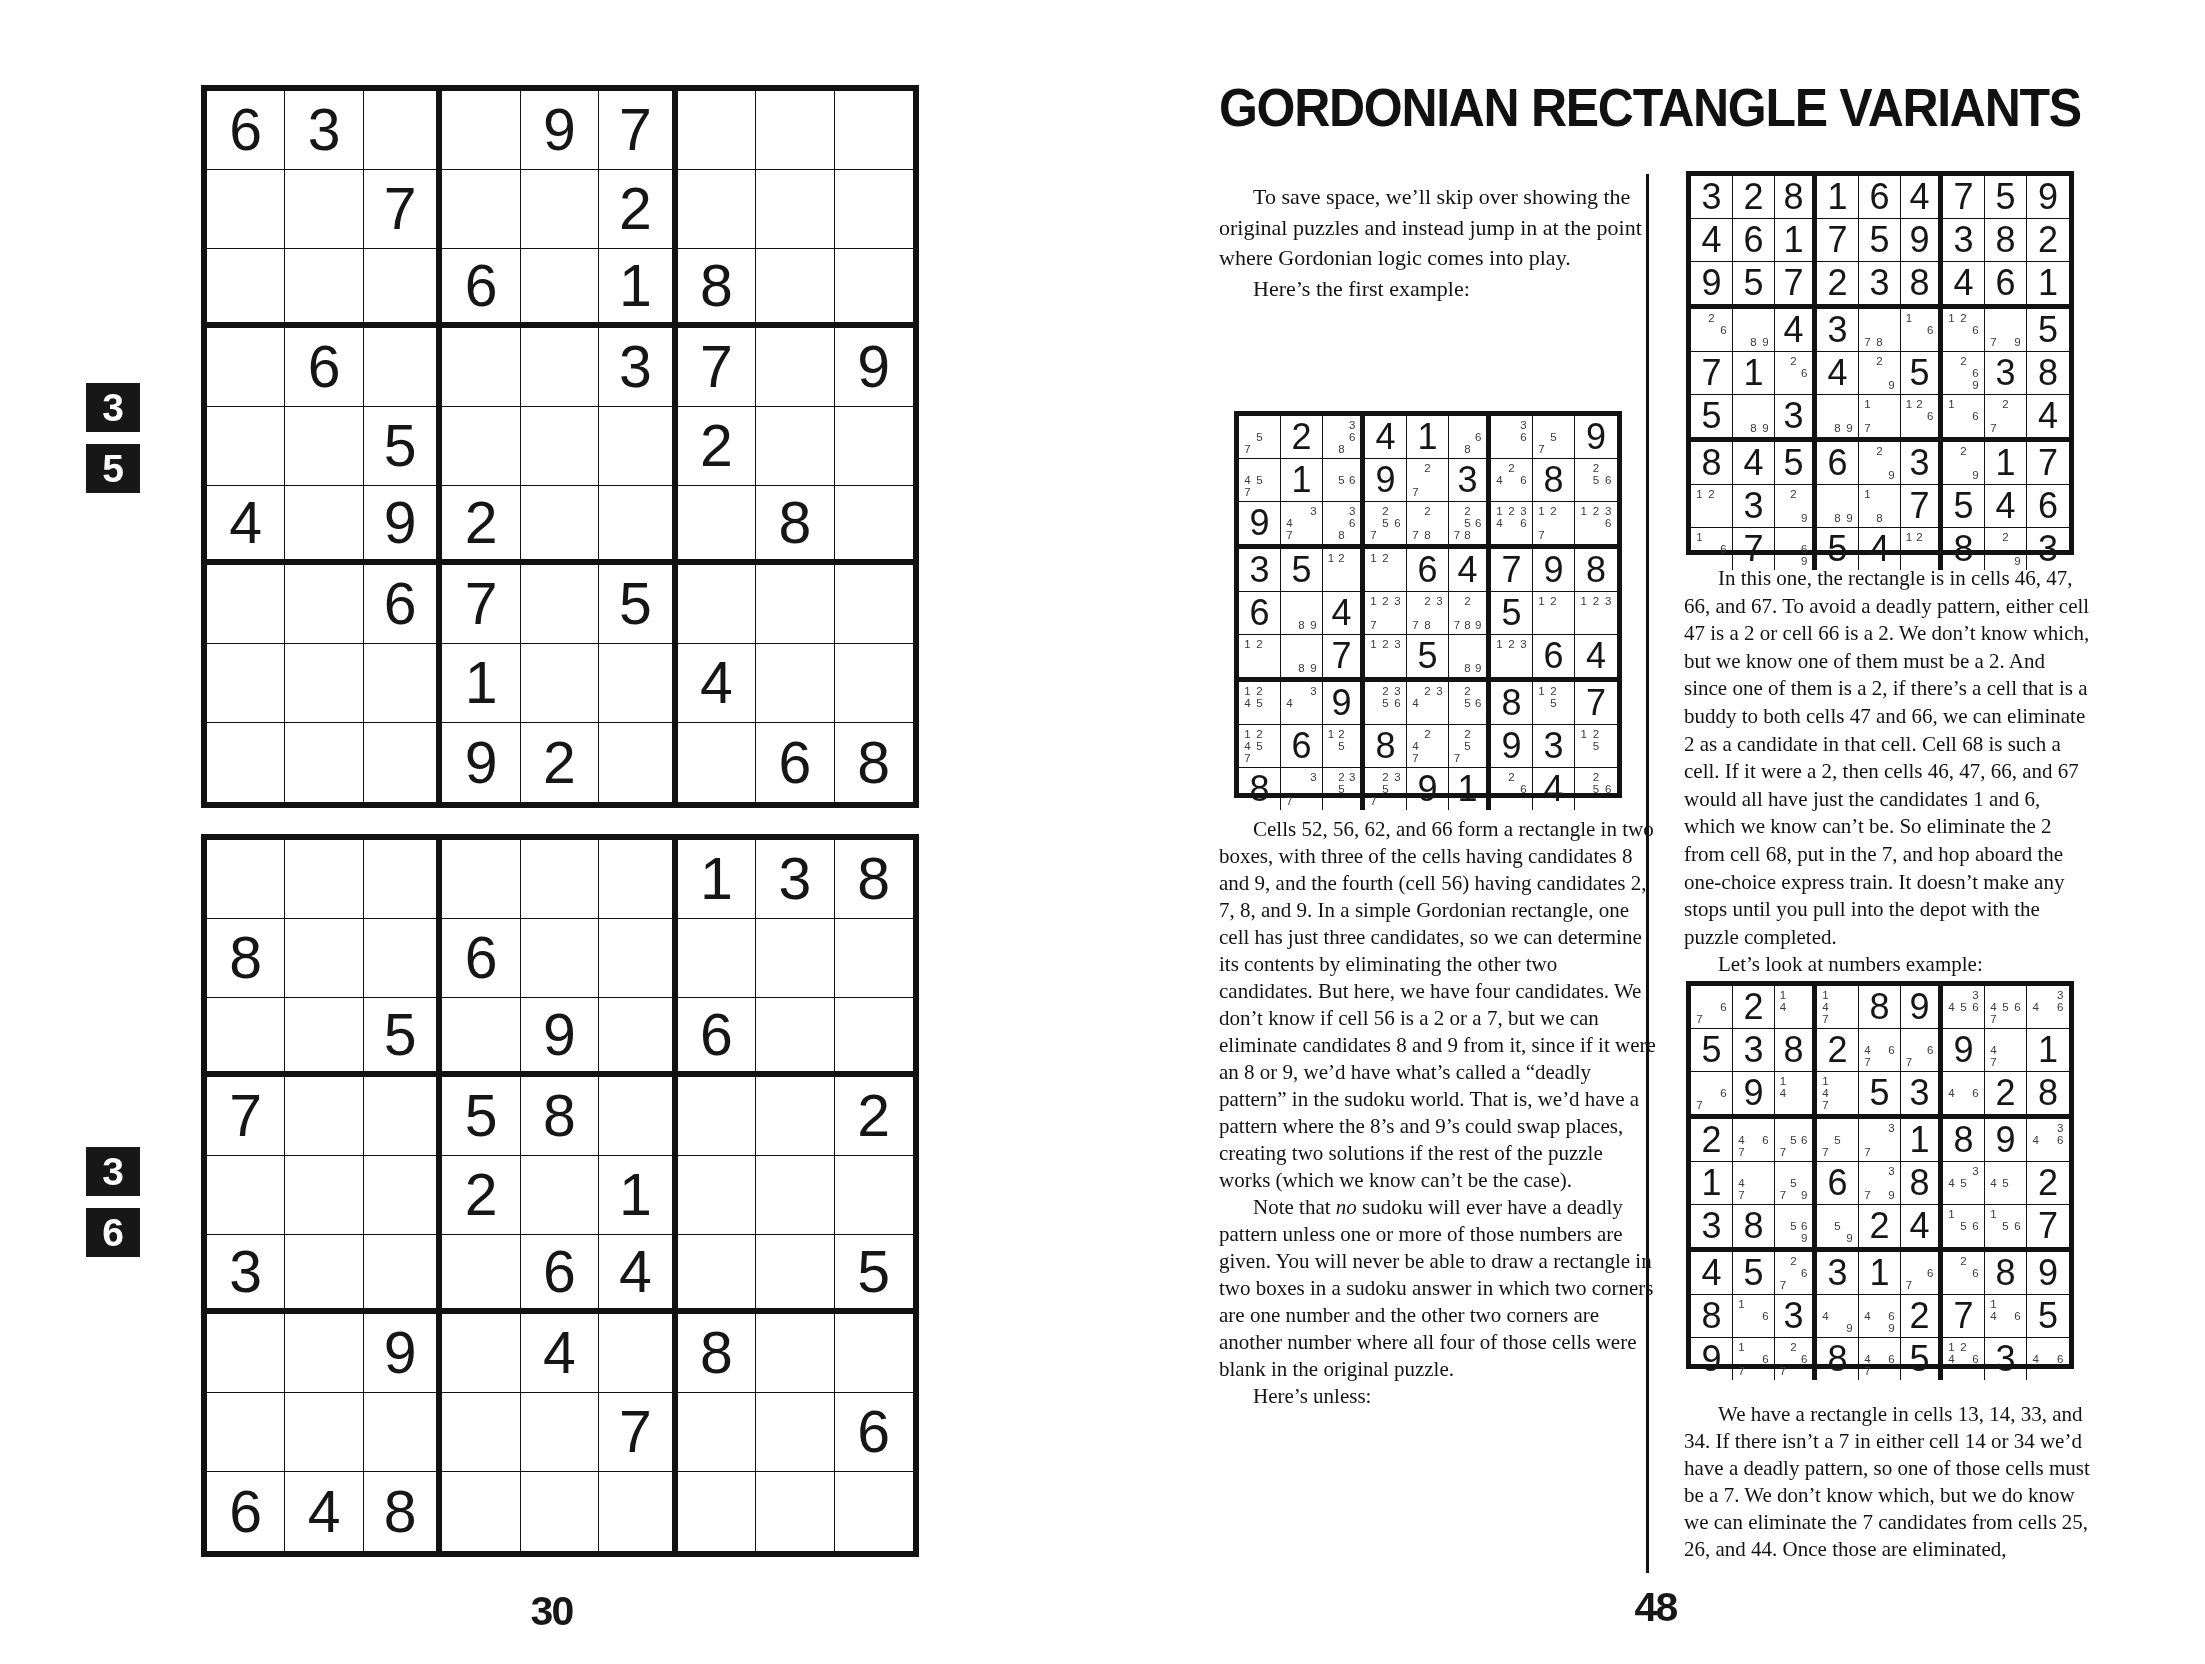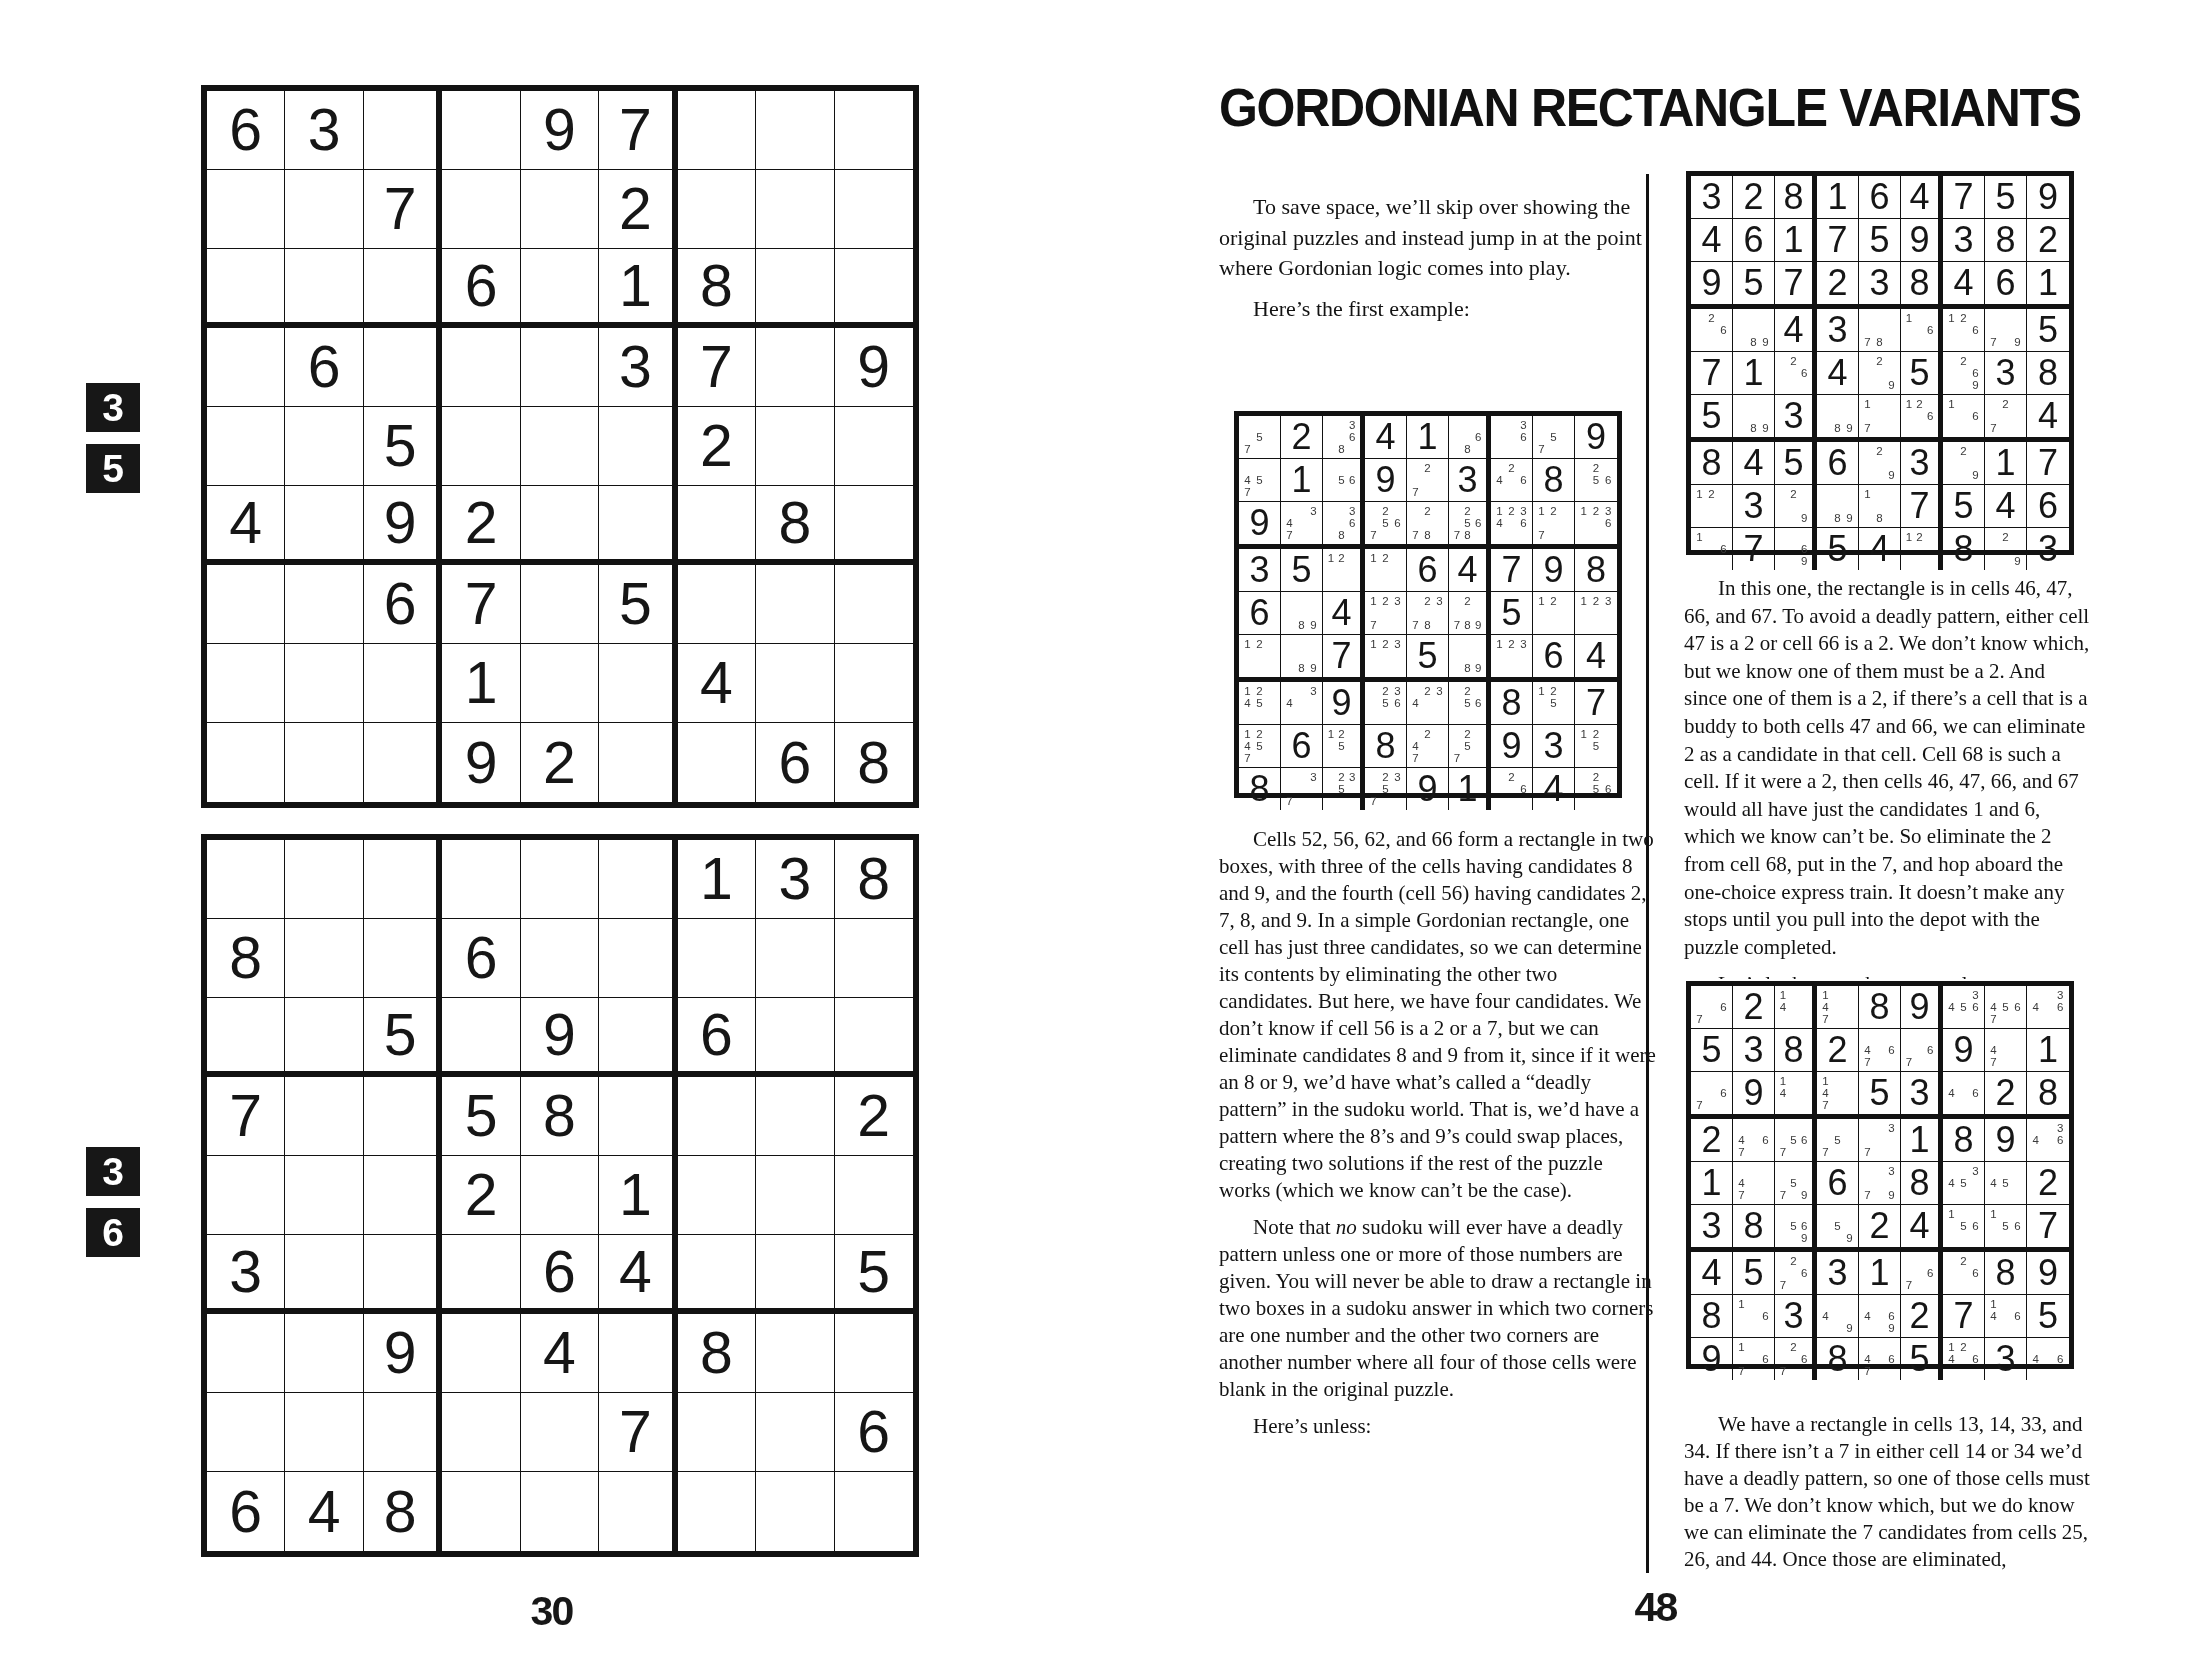--- a/index.html
+++ b/index.html
@@ -49,21 +49,21 @@
   .pageno{position:absolute;width:119px;text-align:center;
           font-family:"Liberation Sans",sans-serif;font-weight:bold;font-size:41px;
           letter-spacing:-1.7px;color:#171717;}
   #pageno-left{left:492px;top:1588px;}
   #pageno-right{left:1596px;top:1584px;}
 
   
   .text-block{position:absolute;overflow:hidden;font-family:"Liberation Serif",serif;
           font-size:21px;line-height:27px;color:#131313;text-align:left;}
   .text-block p{margin:0;}
-  .text-block p.ind{text-indent:34px;margin-top:10px;}
+  .text-block p.ind{text-indent:34px;}
   #intro-block{left:1219px;top:182px;width:437px;height:226px;font-size:22px;line-height:30.5px;}
   #analysis1-block{left:1219px;top:816px;width:437px;height:768px;}
   #analysis2-block{left:1684px;top:565px;width:409px;height:414px;line-height:27.6px;}
   #closing-block{left:1684px;top:1401px;width:409px;height:197px;}
 </style>
 </head>
 <body>
 
 <div class="spread">
 

